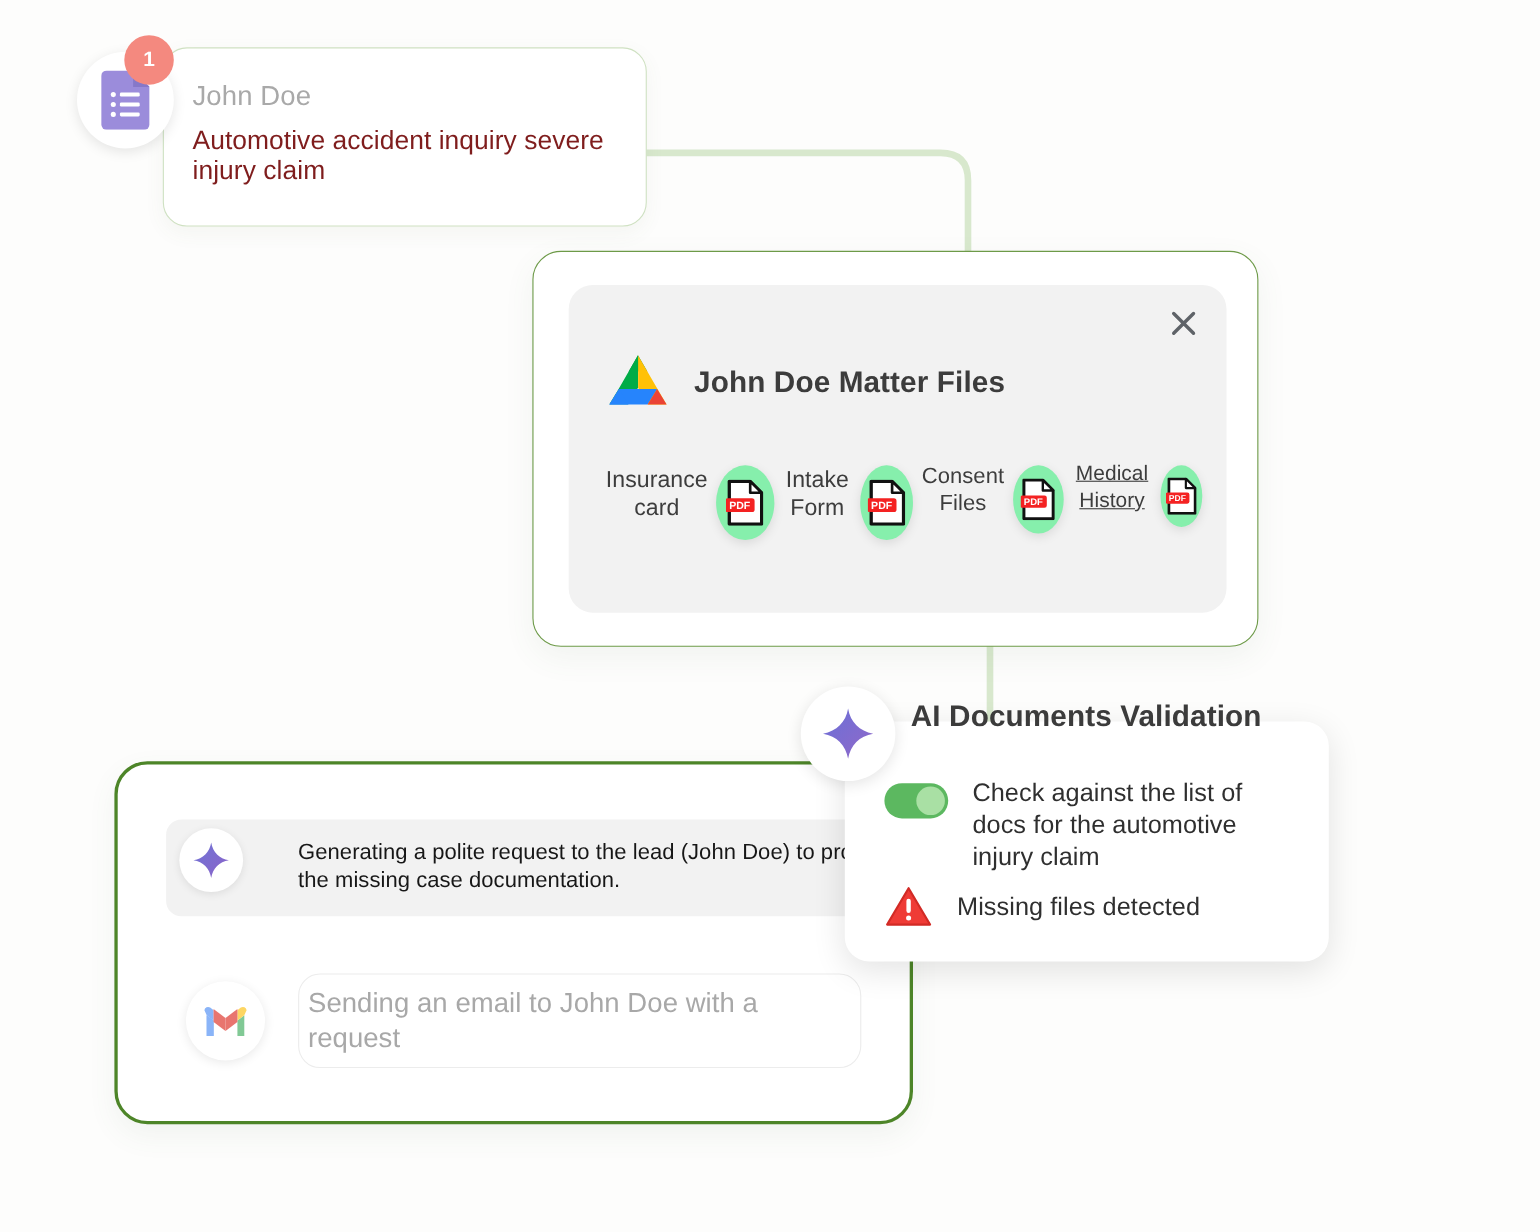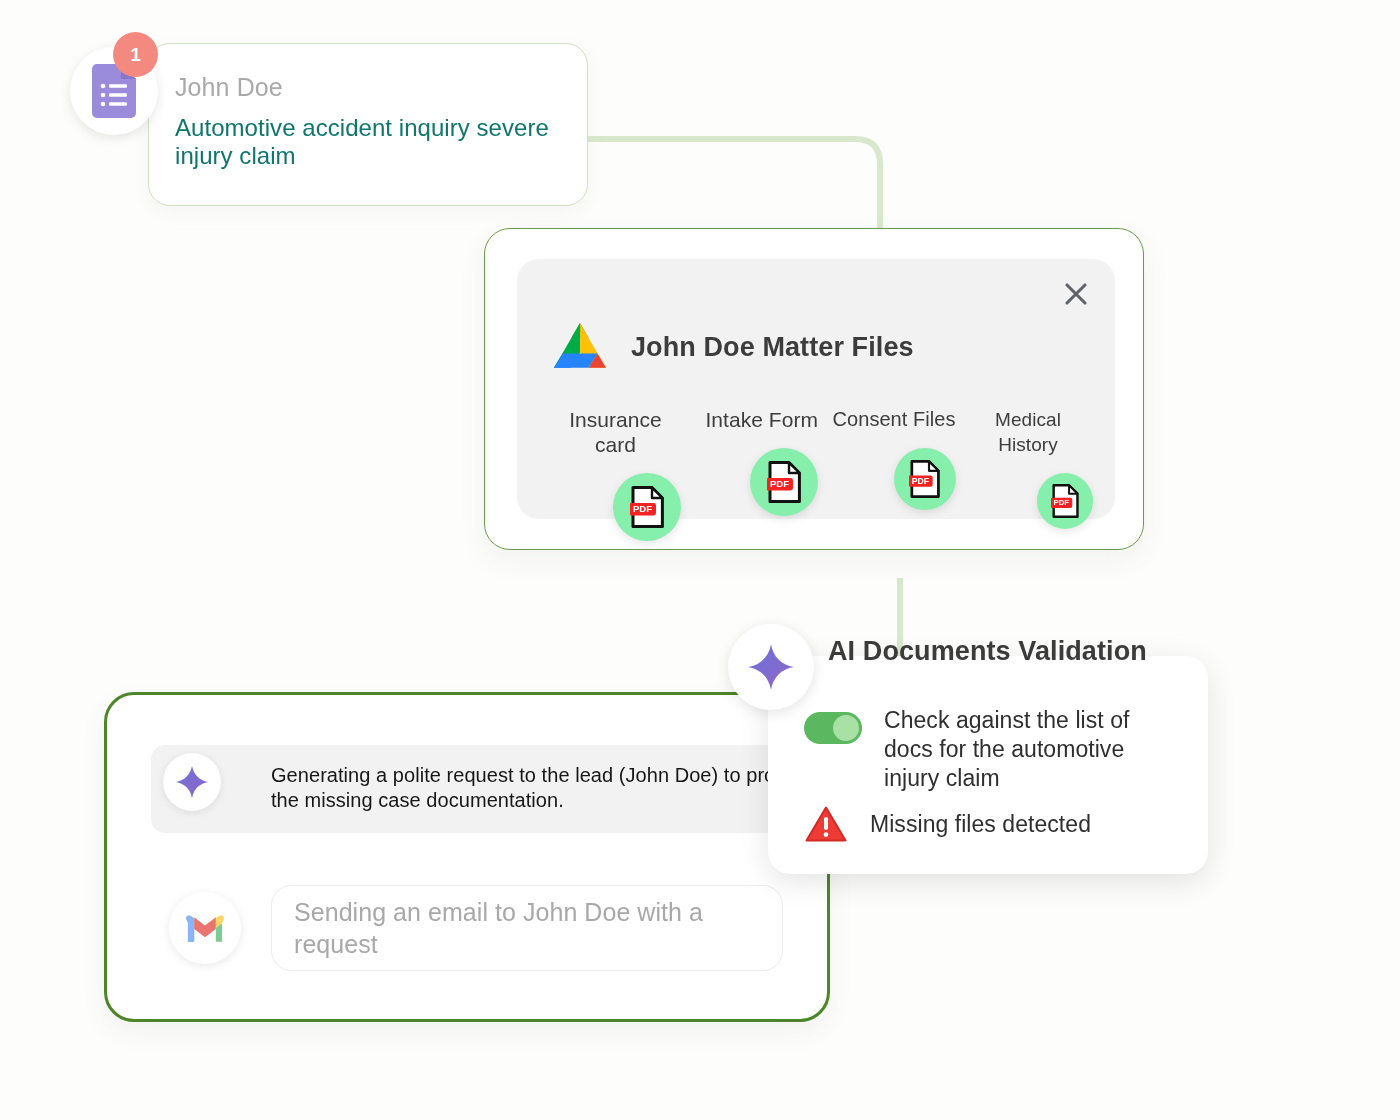--- a/index.html
+++ b/index.html
@@ -66,21 +66,21 @@
     color: #a9a9a9;
     letter-spacing: 0.1px;
   }
   #lead-card .lead-subject {
     position: absolute;
     left: 26px;
     top: 70px;
     width: 400px;
     font-size: 24px;
     line-height: 28px;
-    color: #0f766e;
+    color: #7f1d1d;
     letter-spacing: 0.05px;
   }
   #lead-avatar {
     position: absolute;
     left: 70px;
     top: 47px;
     width: 88px;
     height: 88px;
     border-radius: 50%;
     background: #ffffff;
@@ -105,21 +105,21 @@
     align-items: center;
     justify-content: center;
     z-index: 7;
   }
 
   
   #drive-card {
     left: 484px;
     top: 228px;
     width: 660px;
-    height: 322px;
+    height: 360px;
     border: 1.8px solid #6d9a48;
     border-radius: 26px;
     box-shadow: 0 10px 28px rgba(90, 110, 80, 0.07);
   }
   #drive-inner {
     position: absolute;
     left: 32px;
     top: 30px;
     right: 28px;
     bottom: 30px;
@@ -155,22 +155,22 @@
     position: absolute;
     left: 26px;
     top: 148px;
     right: 22px;
     display: flex;
     align-items: flex-start;
   }
   .file-item {
     flex: 1 1 0;
     display: flex;
-    flex-direction: column;
-    align-items: flex-end;
+    flex-direction: row;
+    align-items: center;
   }
   .file-label {
     font-size: 21px;
     line-height: 25px;
     color: #3d3d3d;
     text-align: center;
     max-width: 130px;
     letter-spacing: 0.05px;
   }
   .file-icon-wrap {
@@ -179,21 +179,21 @@
     height: 68px;
     border-radius: 50%;
     background: #86efac;
     box-shadow: 0 3px 10px rgba(0,0,0,0.10);
     display: flex;
     align-items: center;
     justify-content: center;
   }
   .file-item.sz-1 .file-label { font-size: 20px; }
   .file-item.sz-1 .file-icon-wrap { width: 62px; height: 62px; }
-  .file-item.sz-2 .file-label { font-size: 19px; }
+  .file-item.sz-2 .file-label { font-size: 19px; text-decoration: underline; }
   .file-item.sz-2 .file-icon-wrap { width: 56px; height: 56px; }
 
   
   #workflow-card {
     left: 104px;
     top: 692px;
     width: 726px;
     height: 330px;
     border: 3px solid #4d8528;
     border-radius: 30px;
@@ -252,21 +252,21 @@
     flex: 0 0 auto;
   }
   #email-input {
     margin-left: 30px;
     width: 512px;
     height: 86px;
     border: 1.5px solid #ececec;
     border-radius: 20px;
     background: #ffffff;
     box-sizing: border-box;
-    padding: 14px 22px;
+    padding: 14px 8px;
     display: flex;
     align-items: center;
   }
   #email-placeholder {
     font-size: 25px;
     line-height: 32px;
     color: #a8a8a8;
     letter-spacing: 0.05px;
   }
 

